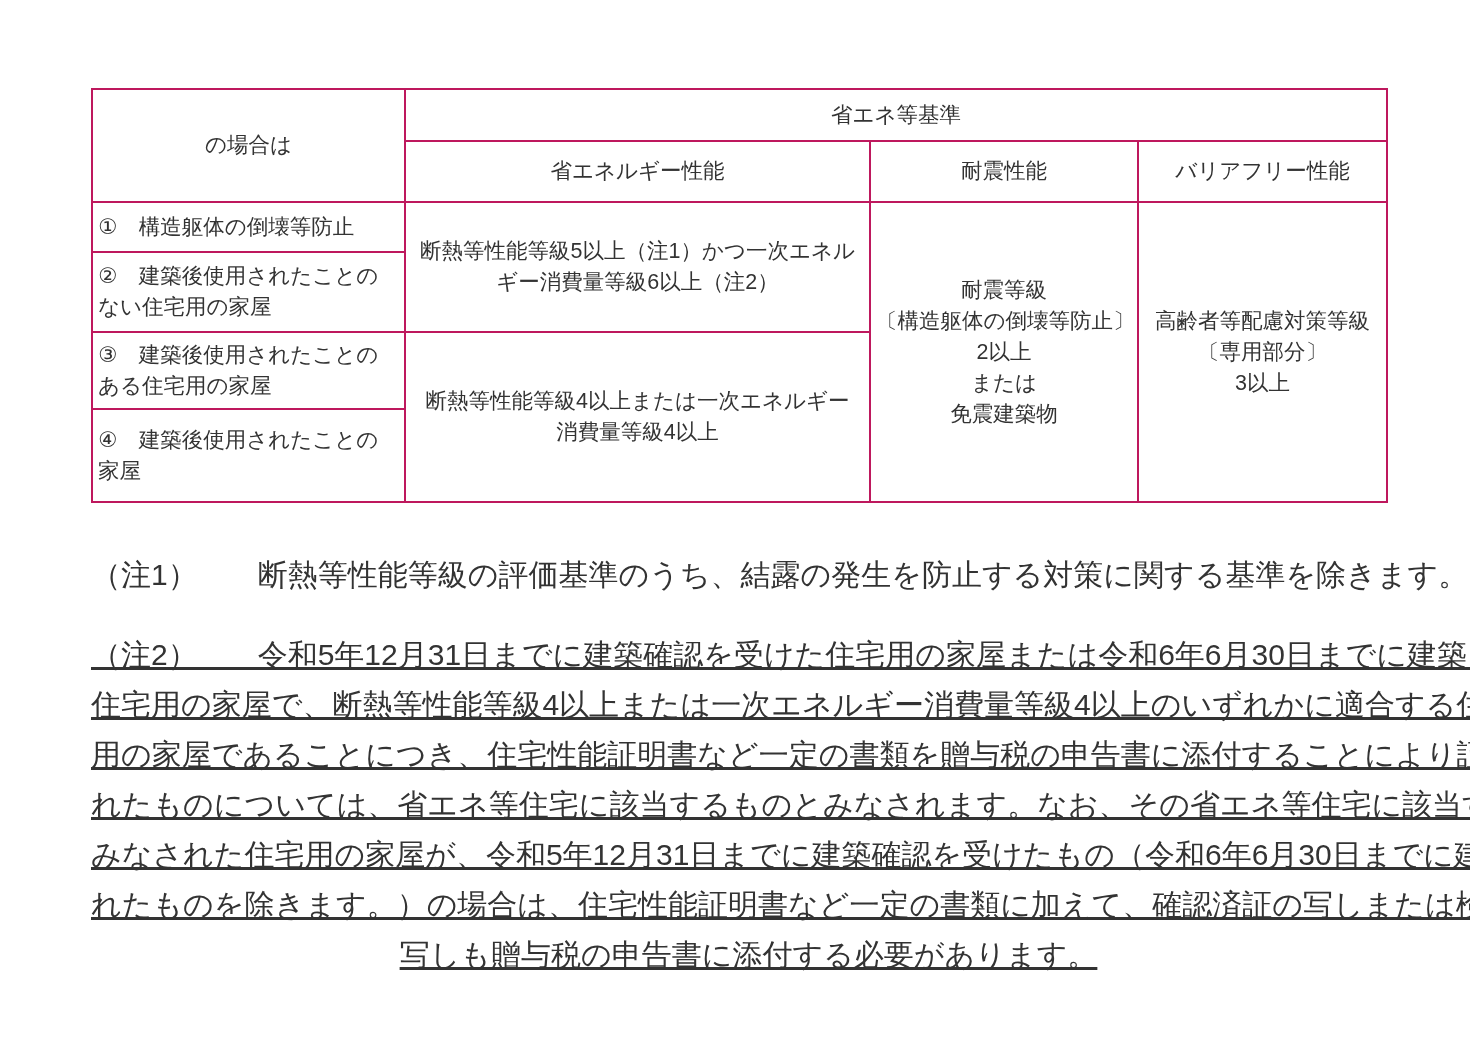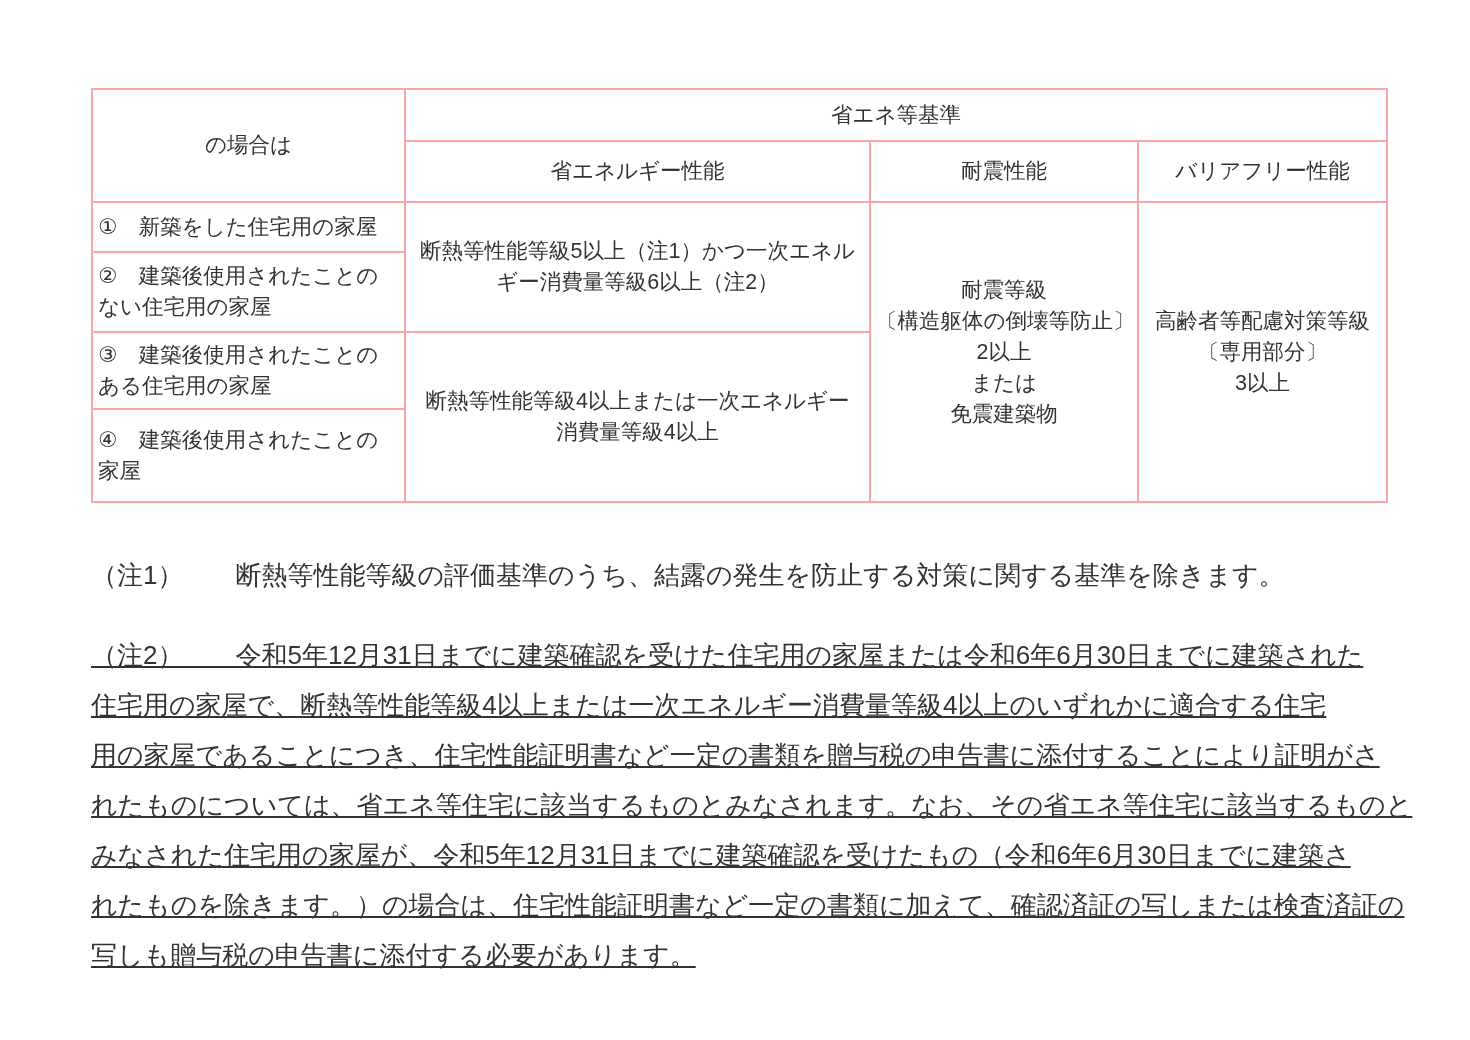--- a/index.html
+++ b/index.html
@@ -18,21 +18,21 @@
   }
 
   
   table.std-table {
     border-collapse: collapse;
     table-layout: fixed;
     width: 1295px;
   }
   table.std-table th,
   table.std-table td {
-    border: 2px solid #fca5a5;
+    border: 2px solid #be185d;
     font-weight: normal;
     font-size: 21.5px;
     line-height: 31px;
     vertical-align: middle;
     padding: 2px 5px;
     white-space: pre;
   }
   table.std-table th {
     text-align: center;
   }
@@ -48,21 +48,22 @@
   tr.hrow-b  { height: 61px; }
   tr.brow-1  { height: 50px; }
   tr.brow-2  { height: 80px; }
   tr.brow-3  { height: 77px; }
   tr.brow-4  { height: 93px; }
 
   
   .notes {
     margin-top: 47px;
     width: 1315px;
-    font-size: 26px;
+    font-size: 30px;
+    text-align: center;
   }
   .note {
     margin: 0;
     line-height: 50px;
     white-space: pre;
   }
   .note.second {
     margin-top: 30px;
     text-decoration: underline;
   }
@@ -84,21 +85,21 @@
         <th rowspan="2">の場合は</th>
         <th colspan="3">省エネ等基準</th>
       </tr>
       <tr class="hrow-b">
         <th>省エネルギー性能</th>
         <th>耐震性能</th>
         <th>バリアフリー性能</th>
       </tr>
 
       <tr class="brow-1">
-        <td class="cat">①　新築をした住宅用の家屋</td>
+        <td class="cat">①　構造躯体の倒壊等防止</td>
         <td class="val" rowspan="2">断熱等性能等級5以上（注1）かつ一次エネル
 ギー消費量等級6以上（注2）</td>
         <td class="val" rowspan="4">耐震等級
 〔構造躯体の倒壊等防止〕
 2以上
 または
 免震建築物</td>
         <td class="val" rowspan="4">高齢者等配慮対策等級
 〔専用部分〕
 3以上</td>

